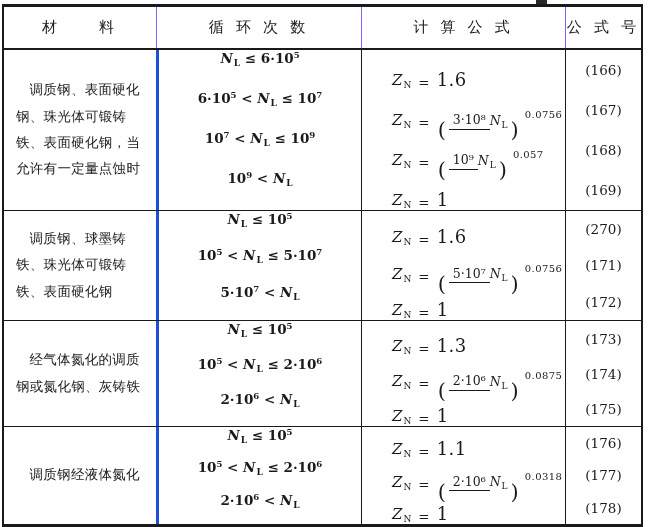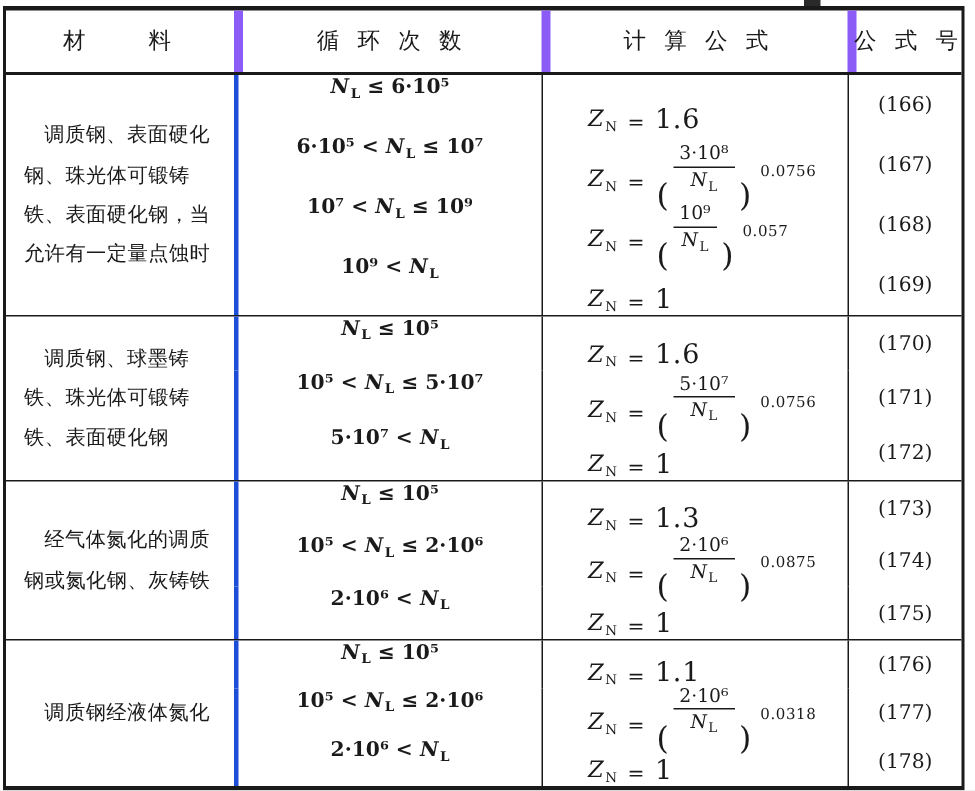--- a/index.html
+++ b/index.html
@@ -5,21 +5,21 @@
   html,body{margin:0;padding:0;background:#e8e8e8;}
   .page{width:650px;height:527px;background:#ffffff;position:relative;overflow:hidden;
         font-family:"Liberation Sans",sans-serif;color:#1a1a1a;}
   .stray{position:absolute;left:536px;top:0;width:11px;height:4px;background:#2a2a2a;}
   .tbl{position:absolute;left:2px;top:4px;width:637px;
        border:2px solid #1a1a1a;border-top-width:3px;border-bottom-width:3px;background:#fff;}
   .hdr{display:grid;grid-template-columns:152px 205px 204px 76px;height:41px;
        border-bottom:2px solid #1a1a1a;}
   .hcell{display:flex;align-items:center;justify-content:center;
          font-size:15px;letter-spacing:4px;white-space:pre;}
-  .hcell + .hcell{border-left:6px solid #8b5cf6;text-align:center;}
+  .hcell + .hcell{border-left:1px solid #8b5cf6;text-align:center;}
   .block{display:grid;grid-template-columns:152px 205px 204px 76px;}
   .block + .block{border-top:1px solid #1a1a1a;}
   .b1{height:160px;grid-template-rows:repeat(4,1fr);}
   .b2{height:109px;grid-template-rows:repeat(3,1fr);}
   .b3{height:105px;grid-template-rows:repeat(3,1fr);}
   .b4{height:97px;grid-template-rows:repeat(3,1fr);}
   .mat{grid-column:1;grid-row:1/-1;display:flex;align-items:center;padding:0 6px 0 12px;}
   .mat p{margin:0;font-size:13.5px;line-height:1.95;text-indent:1em;
          word-break:break-all;letter-spacing:0.3px;}
   .c2{grid-column:2;border-left:3px solid #1d4ed8;display:flex;align-items:flex-start;
@@ -29,21 +29,21 @@
   .c4{grid-column:4;border-left:1px solid #1a1a1a;display:flex;align-items:center;
       justify-content:center;min-height:0;}
   .r1{grid-row:1}.r2{grid-row:2}.r3{grid-row:3}.r4{grid-row:4}
   .c2,.c4,.c3{font-family:"DejaVu Serif","Liberation Serif",serif;font-size:13.5px;}
   i.v{font-style:italic;font-family:"DejaVu Serif","Liberation Serif",serif;}
   sub.s{font-size:9px;font-style:normal;vertical-align:-3px;margin-left:1px;}
   .zn{font-size:15px;}
   .eq{margin:0 7px;}
   .val{font-size:18px;letter-spacing:0.5px;}
   .paren{font-size:21px;font-weight:400;line-height:0;padding:0 1px;}
-  .frac{display:inline-flex;flex-direction:column;align-items:center;margin:0 2px;
+  .frac{display:inline-flex;flex-direction:row;align-items:center;margin:0 2px;
         font-size:12.5px;line-height:1.15;}
   .frac .num{border-bottom:1px solid #1a1a1a;padding:0 4px 1px;}
   .frac .den{padding-top:1px;}
   .exp{font-size:10px;margin-left:5px;position:relative;top:-10px;letter-spacing:0.4px;}
   .cond{white-space:pre;}
 </style>
 </head>
 <body>
 
 <div class="page">
@@ -122,21 +122,21 @@
       </div>
 
       <div class="c2 r1">
           <span class="cond"><span></span><i class="v">N</i><sub class="s">L</sub><span> ≤ 10⁵</span></span>
         </div>
       <div class="c3 r1">
           <span class="zn"><i class="v">Z</i><sub class="s">N</sub></span>
           <span class="eq">=</span>
           <span class="val">1.6</span>
         </div>
-      <div class="c4 r1">(170)</div>
+      <div class="c4 r1">(270)</div>
 
       <div class="c2 r2">
           <span class="cond"><span>10⁵ &lt; </span><i class="v">N</i><sub class="s">L</sub><span> ≤ 5·10⁷</span></span>
         </div>
       <div class="c3 r2">
           <span class="zn"><i class="v">Z</i><sub class="s">N</sub></span>
           <span class="eq">=</span>
           <span class="paren">(</span>
           <span class="frac">
             <span class="num">5·10⁷</span>

